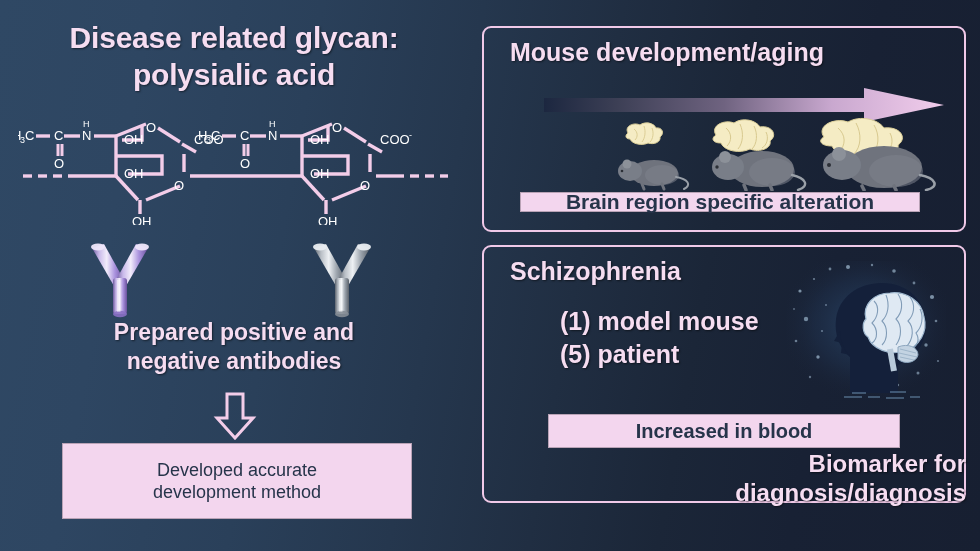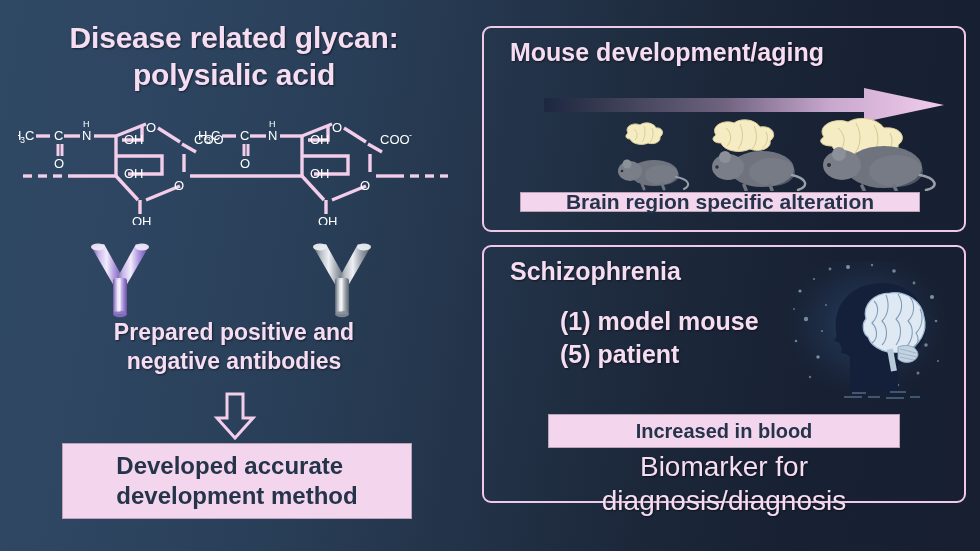--- a/index.html
+++ b/index.html
@@ -82,23 +82,23 @@
     width: 350px; height: 76px;
     background: #f3d6ee;
     border: 1px solid #b9a3b6;
     box-sizing: border-box;
     display: flex;
     align-items: center;
     justify-content: center;
   }
   #method-box-label {
     color: #26344a;
-    font-size: 24px;
-    font-weight: bold;
-    text-align: left;
+    font-size: 18px;
+    font-weight: normal;
+    text-align: center;
     line-height: 1.25;
   }
   
   #right-col {
     position: absolute;
     left: 470px; top: 0;
     width: 510px; height: 551px;
   }
   .panel {
     position: absolute;
@@ -170,24 +170,24 @@
   #increased-blood-box {
     left: 64px; top: 140px;
     width: 352px; height: 34px;
     font-size: 20px;
     margin-top: 27px;
   }
   #biomarker-caption {
     position: absolute;
     left: 12px; top: 450px;
     width: 484px;
-    text-align: center;
+    text-align: right;
     color: #f6ddf1;
-    font-size: 28px;
-    font-weight: normal;
+    font-size: 24px;
+    font-weight: bold;
     line-height: 1.2;
     text-shadow: 1px 1px 2px rgba(0,0,0,0.5);
   }
 </style>
 </head>
 <body>
 
 <div id="stage">
 
   <div id="left-col">

